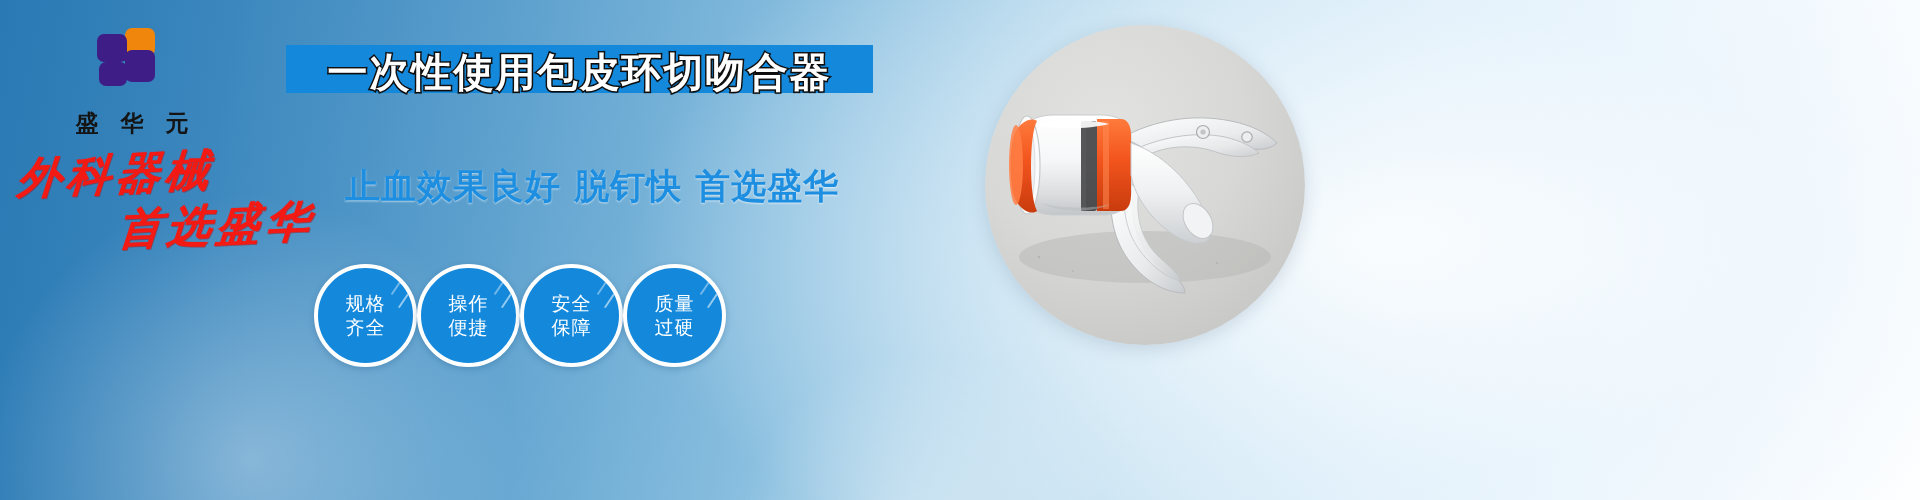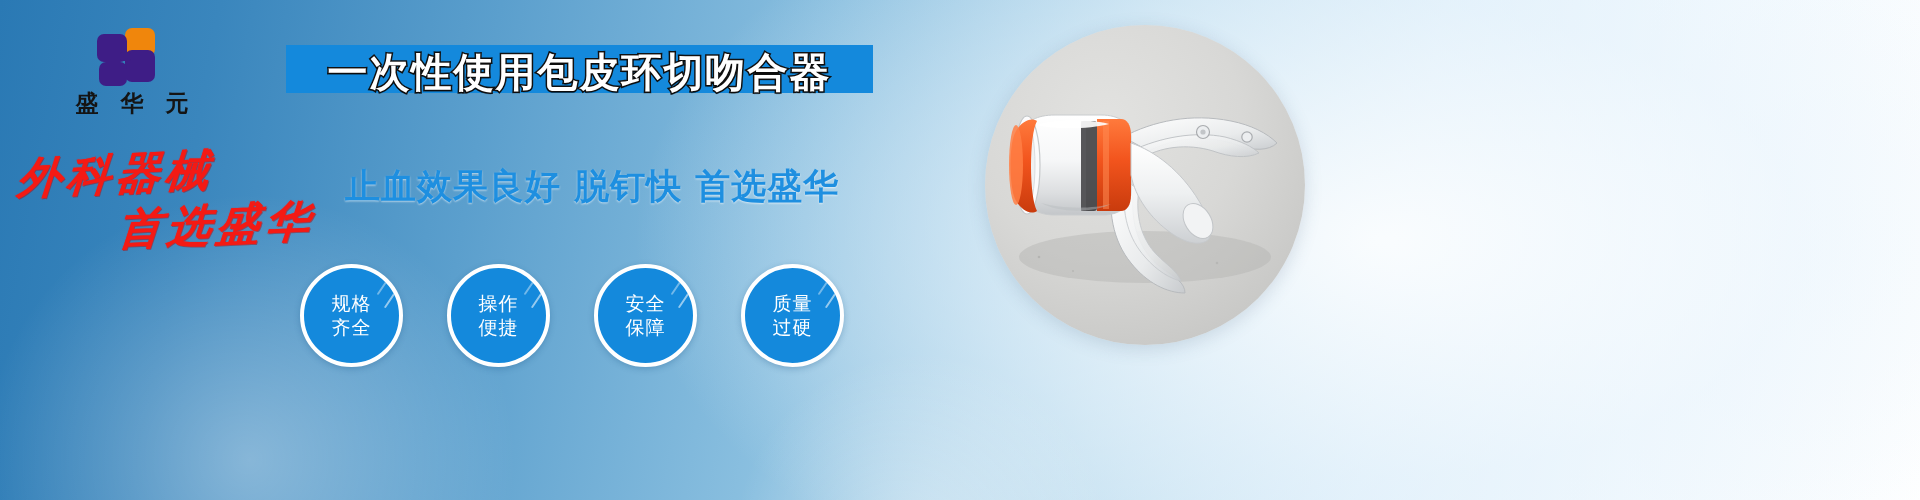--- a/index.html
+++ b/index.html
@@ -23,21 +23,21 @@
   
   #logo-block{position:absolute;left:52px;top:28px;width:160px;text-align:center;z-index:6;}
   .logo-mark{position:relative;width:70px;height:60px;margin:0 auto;}
   .lm{position:absolute;border-radius:7px;}
   .lm1{left:28px;top:0px;width:30px;height:28px;background:#f0860c;}
   .lm2{left:0px;top:6px;width:30px;height:28px;background:#3e1d86;}
   .lm3{left:28px;top:22px;width:30px;height:32px;background:#3e1d86;}
   .lm4{left:2px;top:34px;width:28px;height:24px;background:#3e1d86;}
   .lm5{left:23px;top:24px;width:11px;height:9px;background:#3e1d86;border-radius:2px;}
   .logo-name{
-    margin-top:0;font-size:23px;font-weight:700;color:#141414;
+    margin-top:20px;font-size:23px;font-weight:700;color:#141414;
     letter-spacing:7px;text-indent:7px;
     font-family:"DejaVu Sans","Liberation Sans",sans-serif;
   }
 
   
   #calli{position:absolute;left:18px;top:150px;z-index:6;}
   .calli-line{
     color:#f41a14;font-weight:700;font-size:44px;letter-spacing:5px;
     font-family:"DejaVu Serif","Liberation Serif",serif;
     font-style:italic;
@@ -62,21 +62,21 @@
 
   
   #subtitle{
     position:absolute;left:345px;top:163px;z-index:6;
     font-size:35px;font-weight:600;color:#1e8fe0;letter-spacing:1px;white-space:nowrap;
     font-family:"DejaVu Sans","Liberation Sans",sans-serif;
     text-shadow:0 1px 2px rgba(255,255,255,.6);
   }
 
   
-  #badges{position:absolute;left:300px;top:264px;display:flex;gap:44px;z-index:6;}
+  #badges{position:absolute;left:314px;top:264px;display:flex;z-index:6;}
   .badge{
     position:relative;width:95px;height:95px;border-radius:50%;
     background:#1489dc;border:4px solid #ffffff;
     box-shadow:0 2px 6px rgba(20,80,130,.28);
     display:flex;flex-direction:column;align-items:center;justify-content:center;
     overflow:hidden;
   }
   .badge .sheen{
     position:absolute;right:6px;top:16px;width:2px;height:26px;background:rgba(255,255,255,.55);
     transform:rotate(34deg);border-radius:2px;

